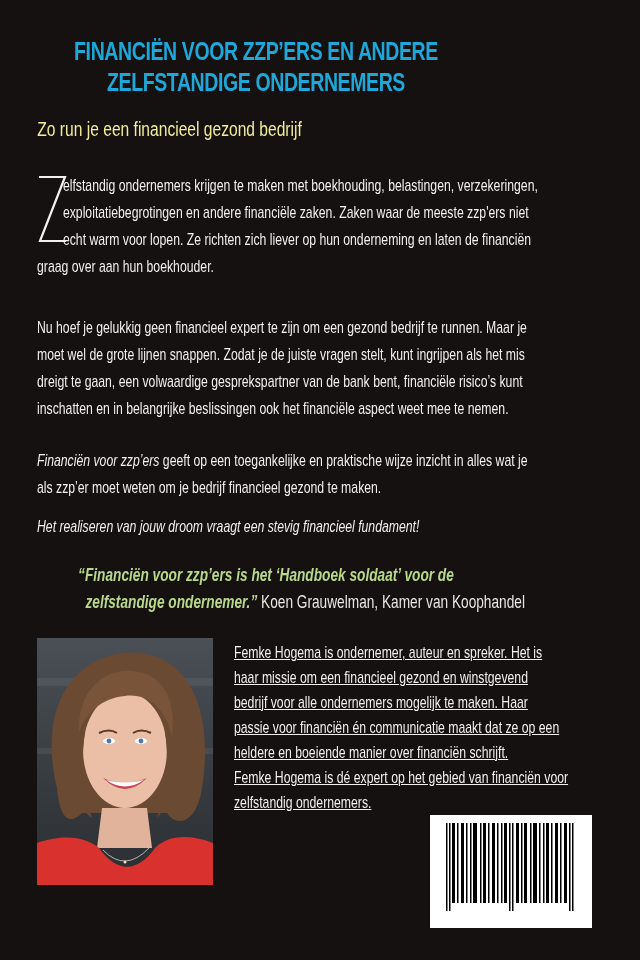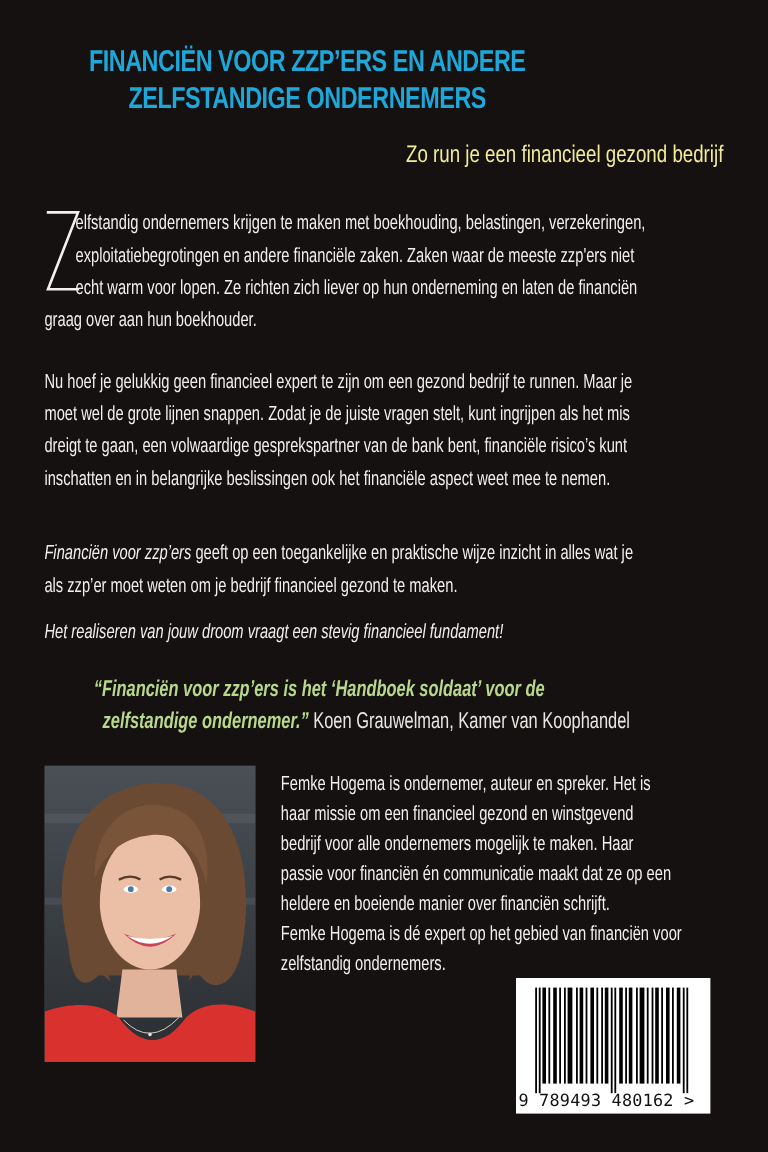--- a/index.html
+++ b/index.html
@@ -9,52 +9,52 @@
     font-family:"Liberation Sans", sans-serif;
     position:relative;
   }
   .title {
     position:absolute; left:0; top:36px; width:512px; text-align:center;
     color:#1ea7d8; font-weight:bold; font-size:25px; line-height:31px;
     letter-spacing:-0.5px;
   }
   .title .line { display:block; transform:scaleX(0.78); transform-origin:center; white-space:nowrap; }
   .subtitle {
-    position:absolute; left:0; top:116px; width:640px; text-align:right;
+    position:absolute; left:0; top:116px; width:640px; text-align:left;
     color:#f3ec9a; font-size:20px; line-height:26px;
   }
   .subtitle span { display:inline-block; transform:scaleX(0.78); white-space:nowrap; }
   .body {
     position:absolute; left:37px; width:555px;
     font-size:17px; line-height:27px; color:#f2f0ee;
   }
   .body .ln { display:block; white-space:nowrap; transform:scaleX(0.72); transform-origin:left center; width:770px; }
   .dropcap {
     position:absolute; left:37px; top:173px; width:30px; height:72px;
   }
   .p1 { top:172px; }
   .p1 .ln.ind { padding-left:36px; }
-  .p2 { top:304px; }
+  .p2 { top:314px; }
   .p3 { top:447px; }
   .p4 { top:513px;font-style:italic; }
   .italic { font-style:italic; }
   .quote {
     position:absolute; left:0; top:561px; width:532px; text-align:center;
     font-size:19px; line-height:27px;
   }
   .quote .ln { display:inline-block; transform:scaleX(0.72); transform-origin:center; white-space:nowrap; }
   .quote .q { color:#b9d88a; font-weight:bold; font-style:italic; }
   .quote .attr { color:#e8e6e2; }
   .photo {
     position:absolute; left:37px; top:638px; width:176px; height:247px;
     overflow:hidden; background:#3d4146;
   }
   .bio {
     position:absolute; left:234px; top:640px; width:360px;
-    font-size:17px; line-height:25px;
+    font-size:17px; line-height:25px;text-decoration:underline;
   }
   .bio .ln { display:block; white-space:nowrap; transform:scaleX(0.72); transform-origin:left center; width:500px; }
   .barcode {
     position:absolute; left:430px; top:815px; width:162px; height:113px; background:#ffffff;
   }
   .barcode .digits {
     position:absolute; left:2px; bottom:2px; width:160px;
     font-family:"DejaVu Sans Mono", monospace; font-size:14px; color:#111;
     letter-spacing:0.2px; white-space:nowrap;
   }
@@ -181,14 +181,13 @@
       <rect x="113" y="8" width="1.5" height="80"></rect>
       <rect x="116" y="8" width="3" height="80"></rect>
       <rect x="121" y="8" width="1.5" height="80"></rect>
       <rect x="125" y="8" width="3" height="80"></rect>
       <rect x="130" y="8" width="1.5" height="80"></rect>
       <rect x="134" y="8" width="3" height="80"></rect>
       <rect x="139" y="8" width="1.5" height="88"></rect>
       <rect x="142" y="8" width="1.5" height="88"></rect>
     </g>
   </svg>
-  <div class="digits">9 789493 480162 &gt;</div>
 </div>
 
 </body></html>

